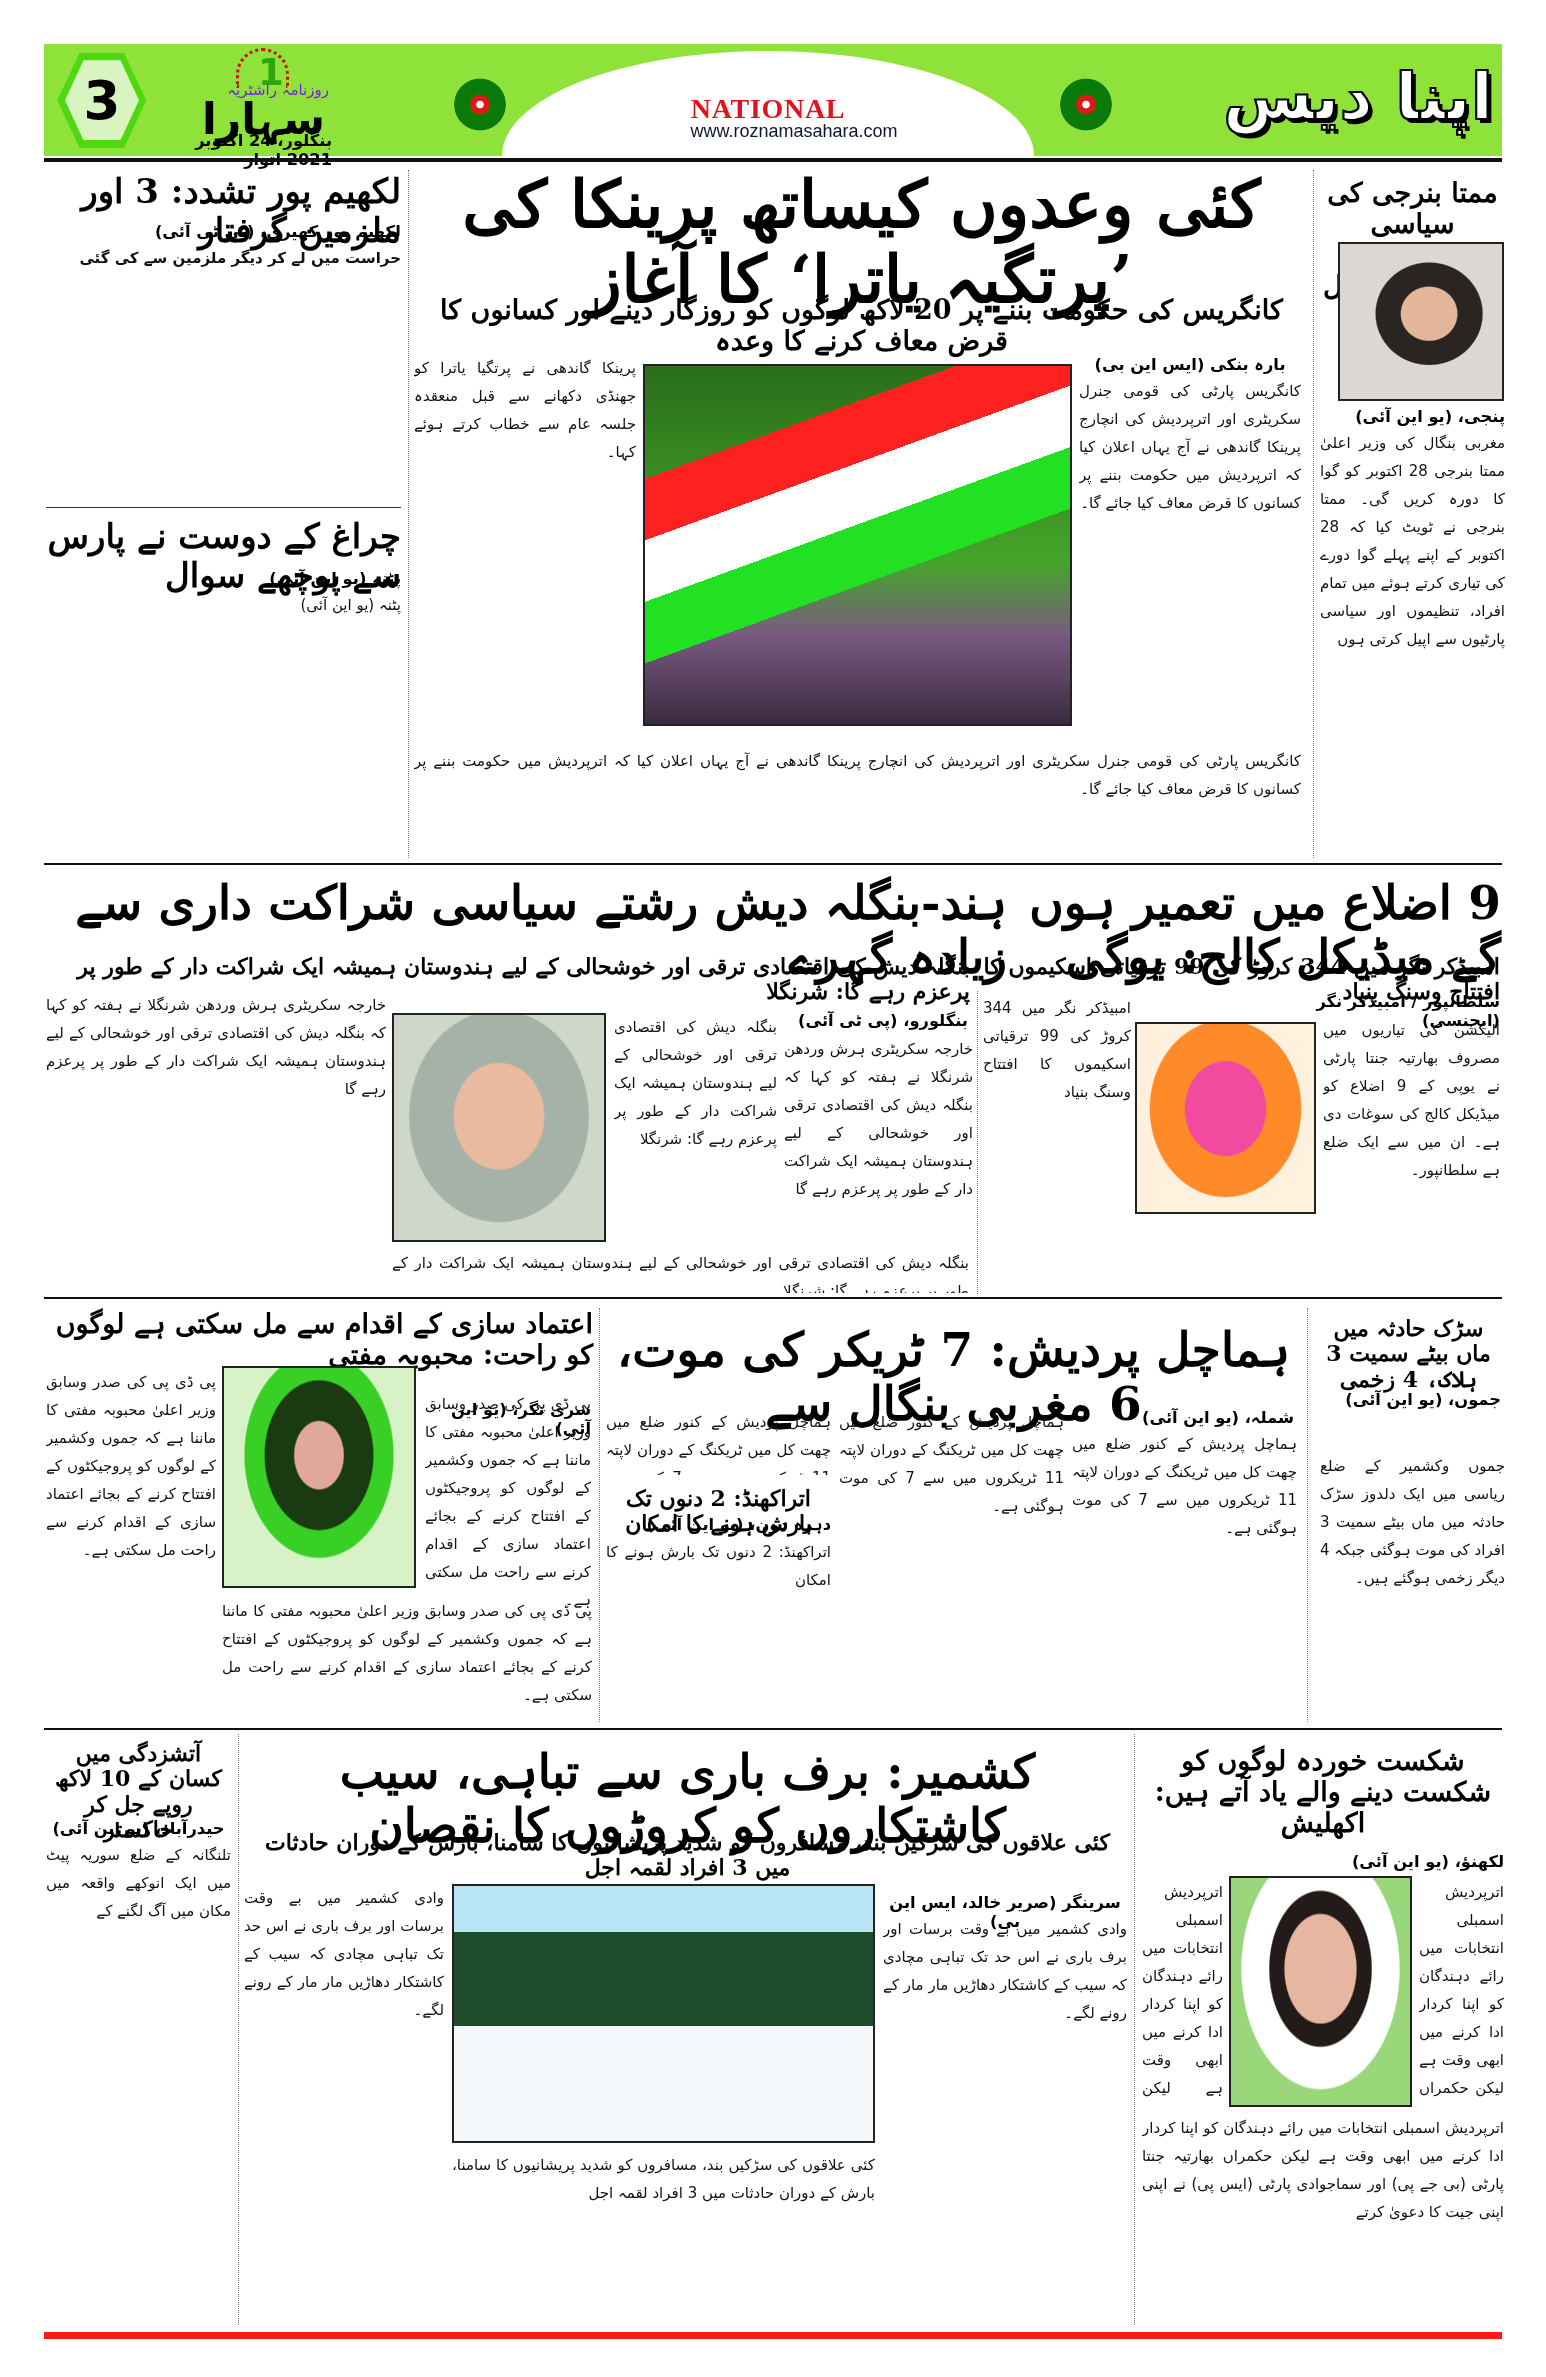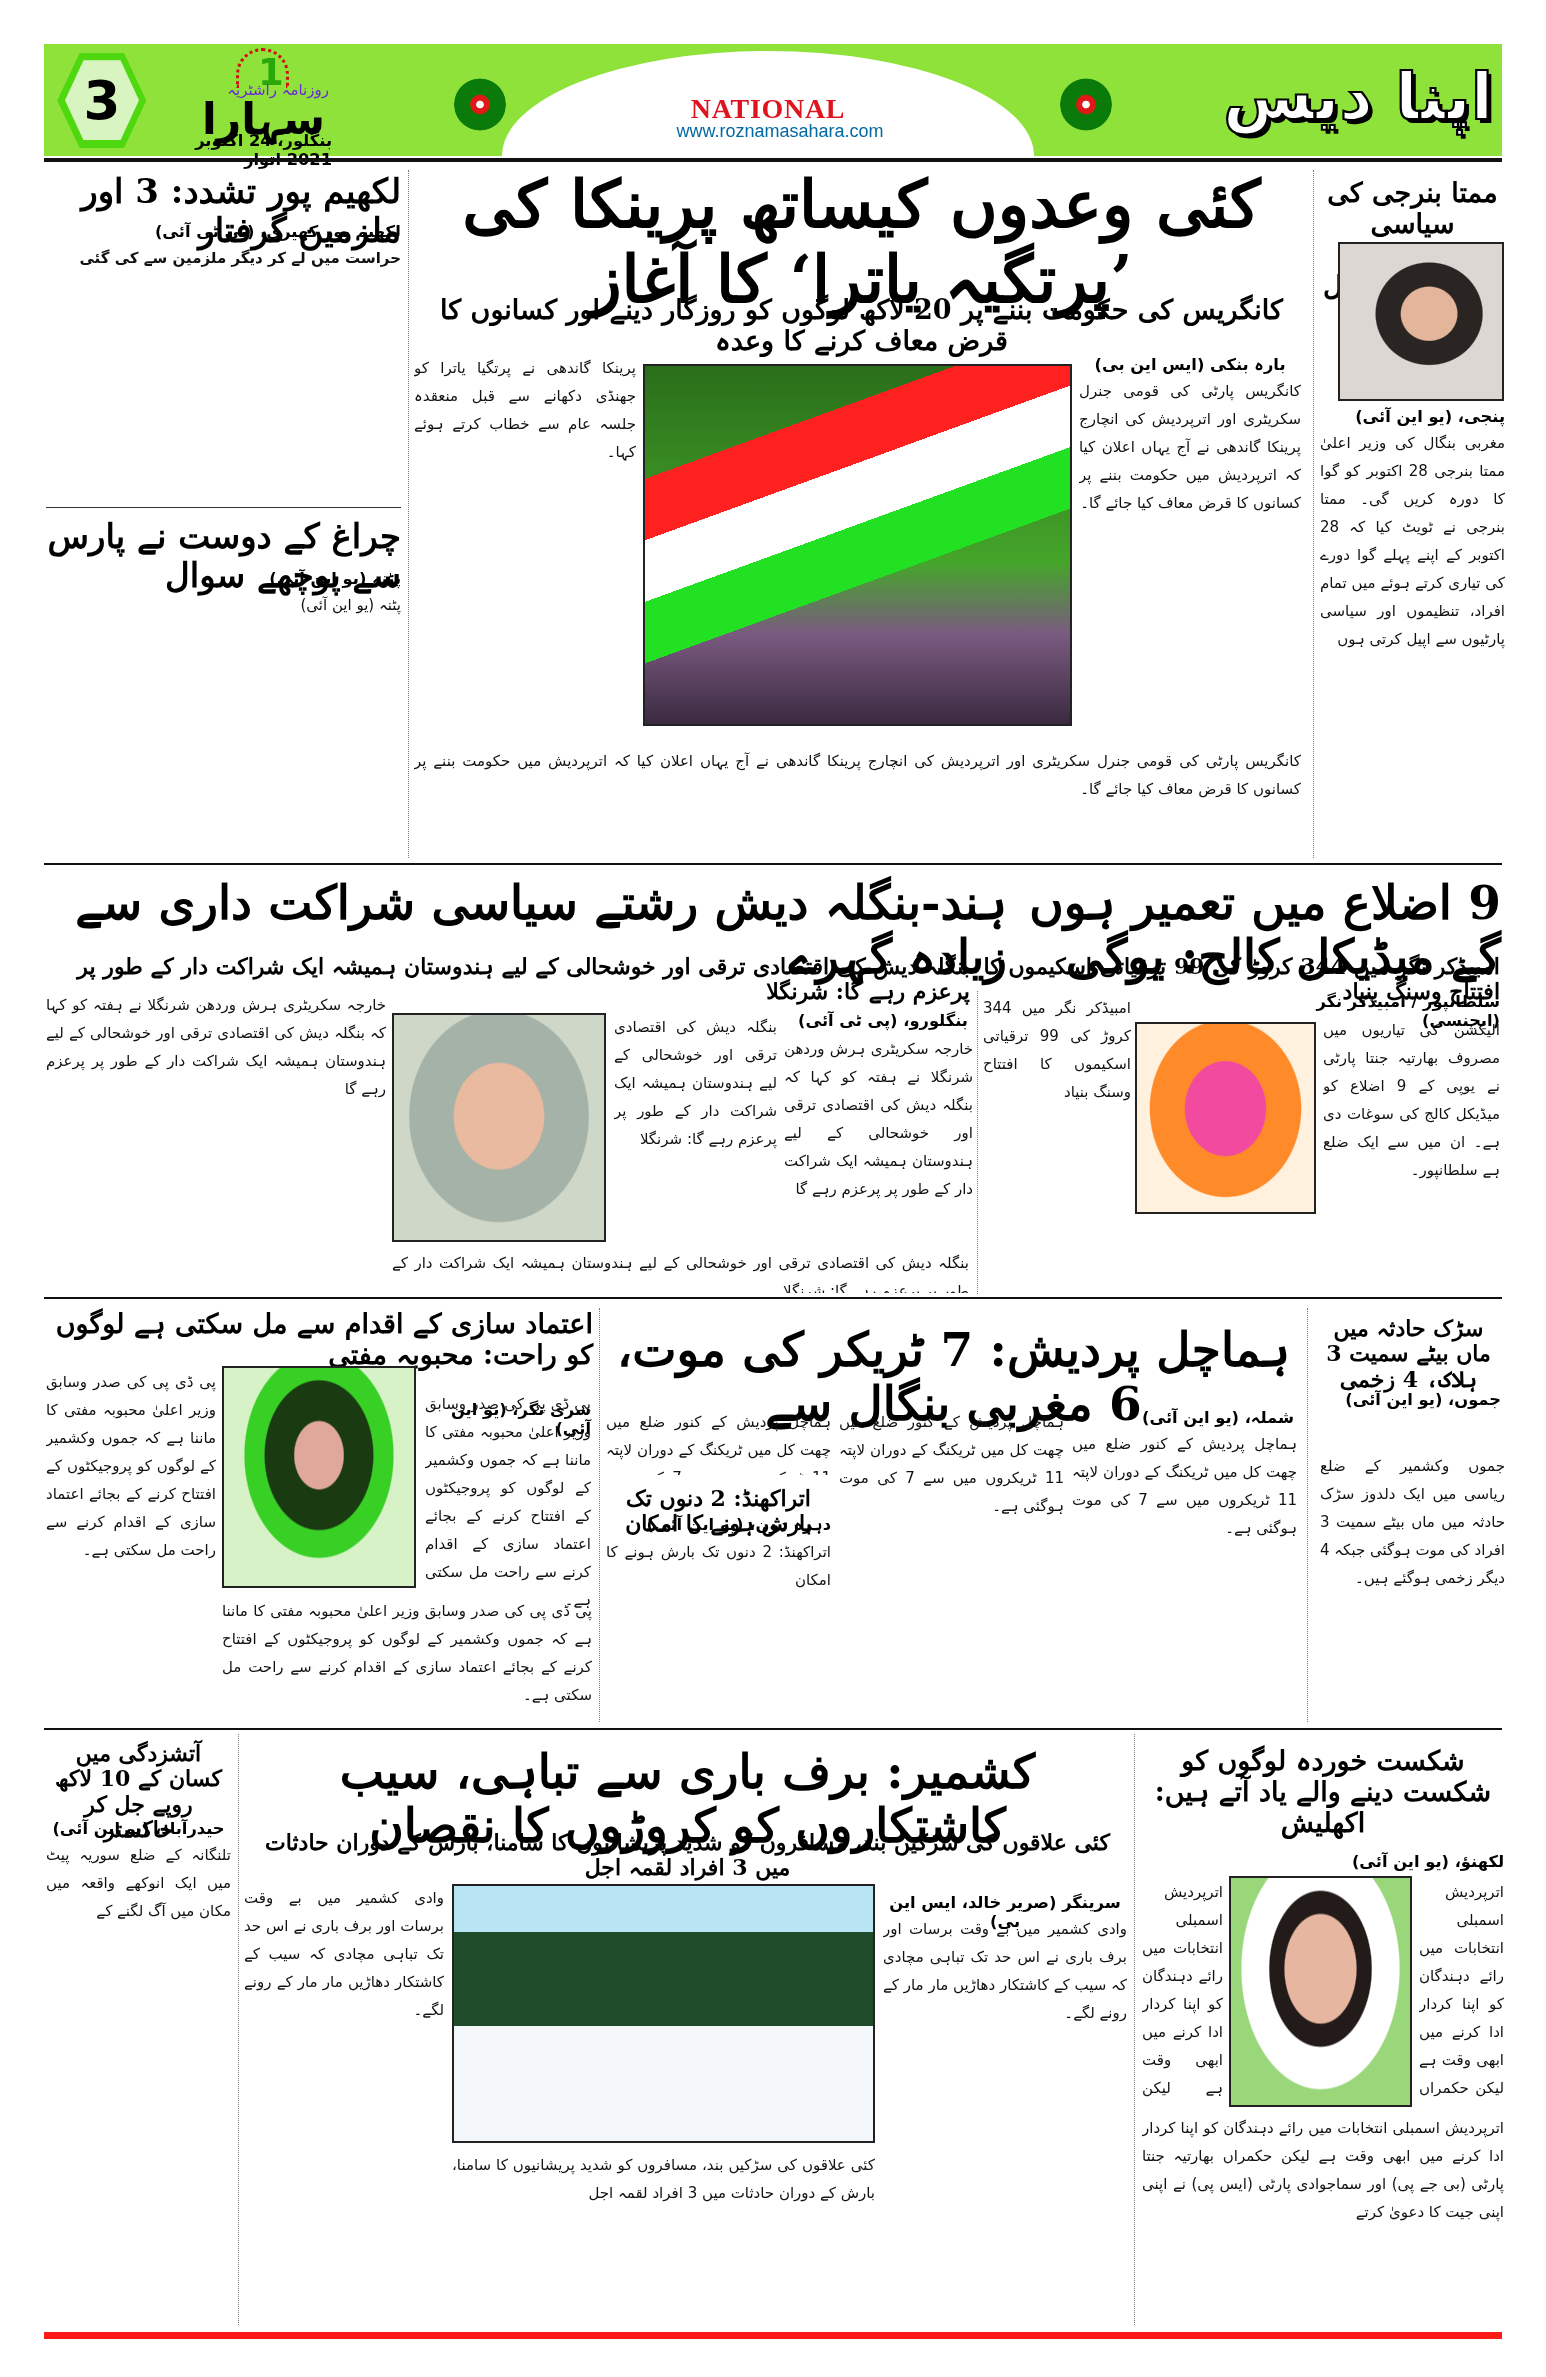--- a/index.html
+++ b/index.html
@@ -19,21 +19,21 @@
               box-shadow: 0 0 0 6px #5cd61c; }
   .hex-ring { left: 13.3px; top: 9px; width: 89px; height: 95px; background: #4fd80f;
               clip-path: polygon(25% 0, 75% 0, 100% 50%, 75% 100%, 25% 100%, 0 50%); }
   .logo-name { left: 111px; top: 50px; width: 170px; font: bold 43px "DejaVu Sans", sans-serif; color:#000; letter-spacing: 1.5px; }
   .logo-sub { left: 137px; top: 37px; width: 148px; font: 15px "DejaVu Sans", sans-serif; color:#6d28d9; }
   .logo-date { left: 111px; top: 87px; width: 177px; font: bold 16.3px "DejaVu Sans", sans-serif; color:#000; }
   .logo-arc { left: 192px; top: 4.4px; width: 53px; height: 40px; border: 3px dotted #d01010; border-bottom: none; border-radius: 30px 30px 0 0; }
   .logo-one { left: 214px; top: 7.4px; font: bold 37px "DejaVu Sans", sans-serif; color:#2aa80a; }
   .dome { left: 458px; top: 7.4px; width: 532px; height: 105px; background: #fff; border-radius: 50% 50% 0 0 / 100% 100% 0 0; }
   .national { left: 458px; top: 31px; width: 532px; font: bold 28px "Liberation Serif", serif; color: #e0141e; letter-spacing: 0.7px; margin-top: 18px; }
-  .website { left: 470px; top: 77px; width: 532px; font: 18px "Liberation Sans", sans-serif; color: #0369a1; }
+  .website { left: 484px; top: 77px; width: 532px; font: 18px "Liberation Sans", sans-serif; color: #0f172a; }
   .burst { width: 52px; height: 67px; border-radius: 50%;
            background: radial-gradient(circle, #fff 0 8%, #e01818 10% 22%, #0a7a0a 24% 60%, transparent 62%); }
   .burst-l { left: 410px; top: 27px; }
   .burst-r { left: 1016px; top: 27px; }
   .section-title { left: 1168px; top: 15px; width: 281px; font: bold 65px "DejaVu Sans", sans-serif; color: #fff;
                    -webkit-text-stroke: 2.2px #000; text-shadow: 3.7px 3.7px 0 #000; }
 
   
   .hl { font-family: "DejaVu Serif", serif; font-weight: bold; color: #000; line-height: 1.15; }
   .h-xl { font-size: 65px; }

